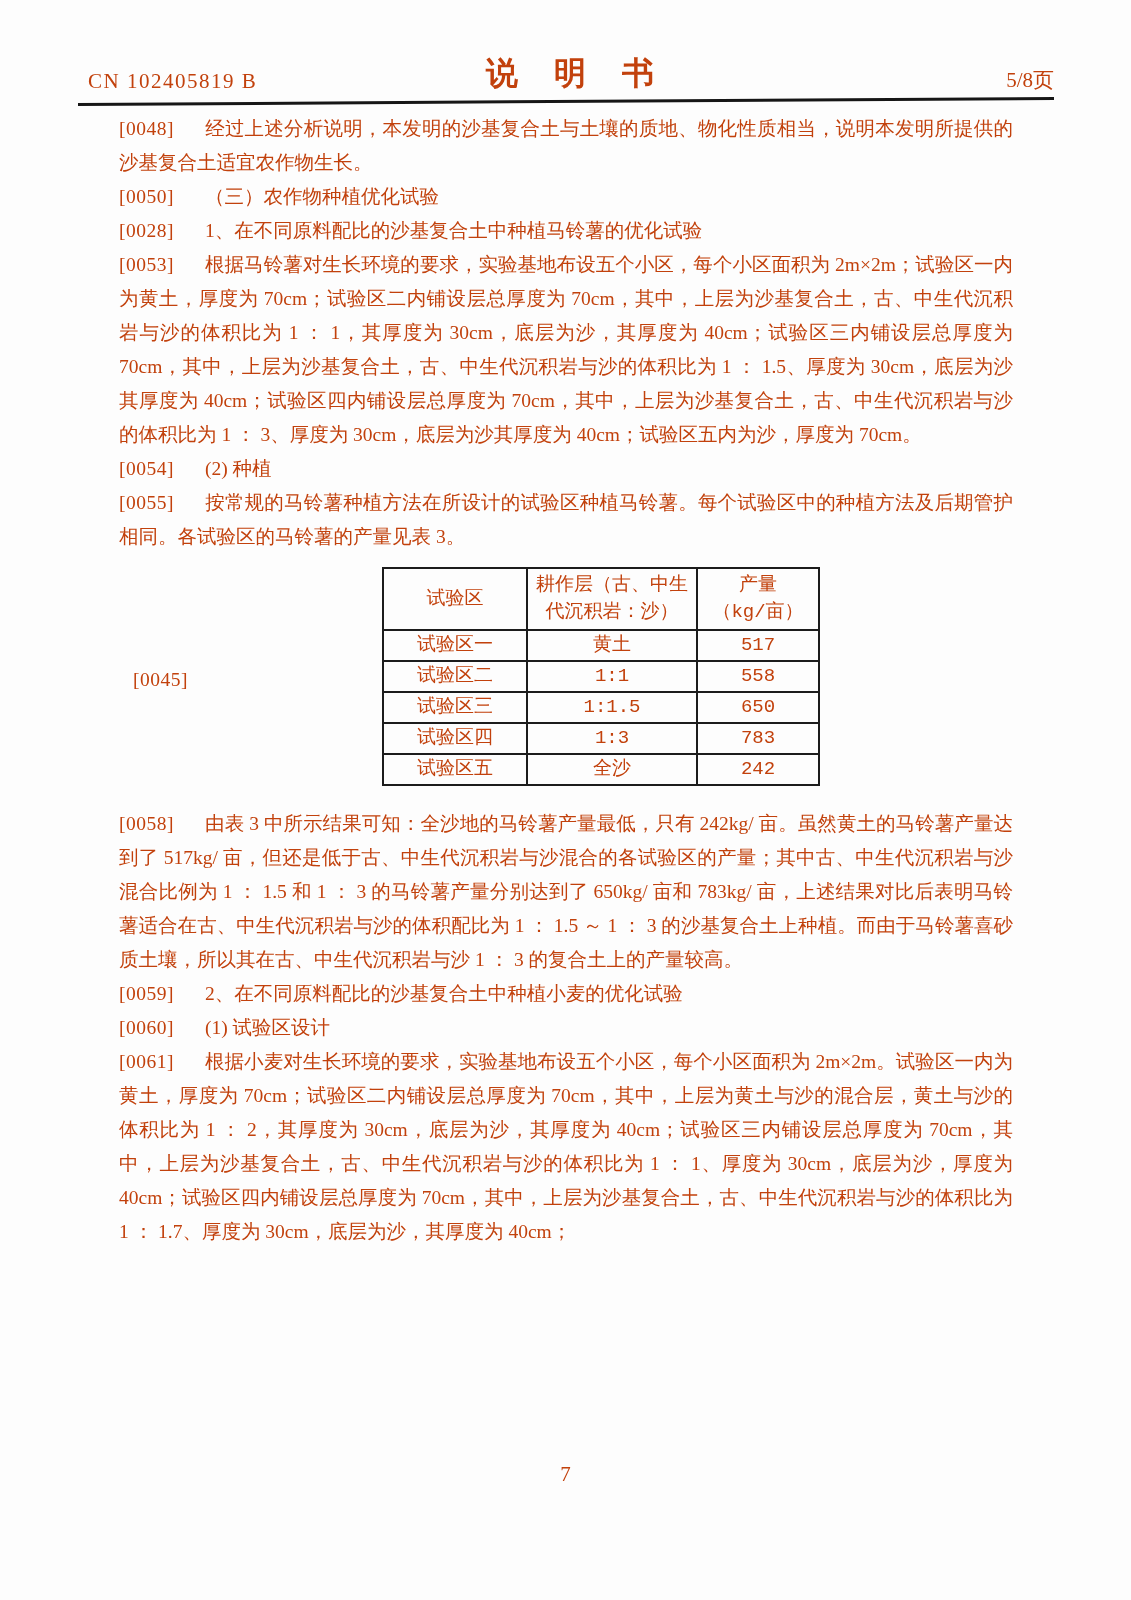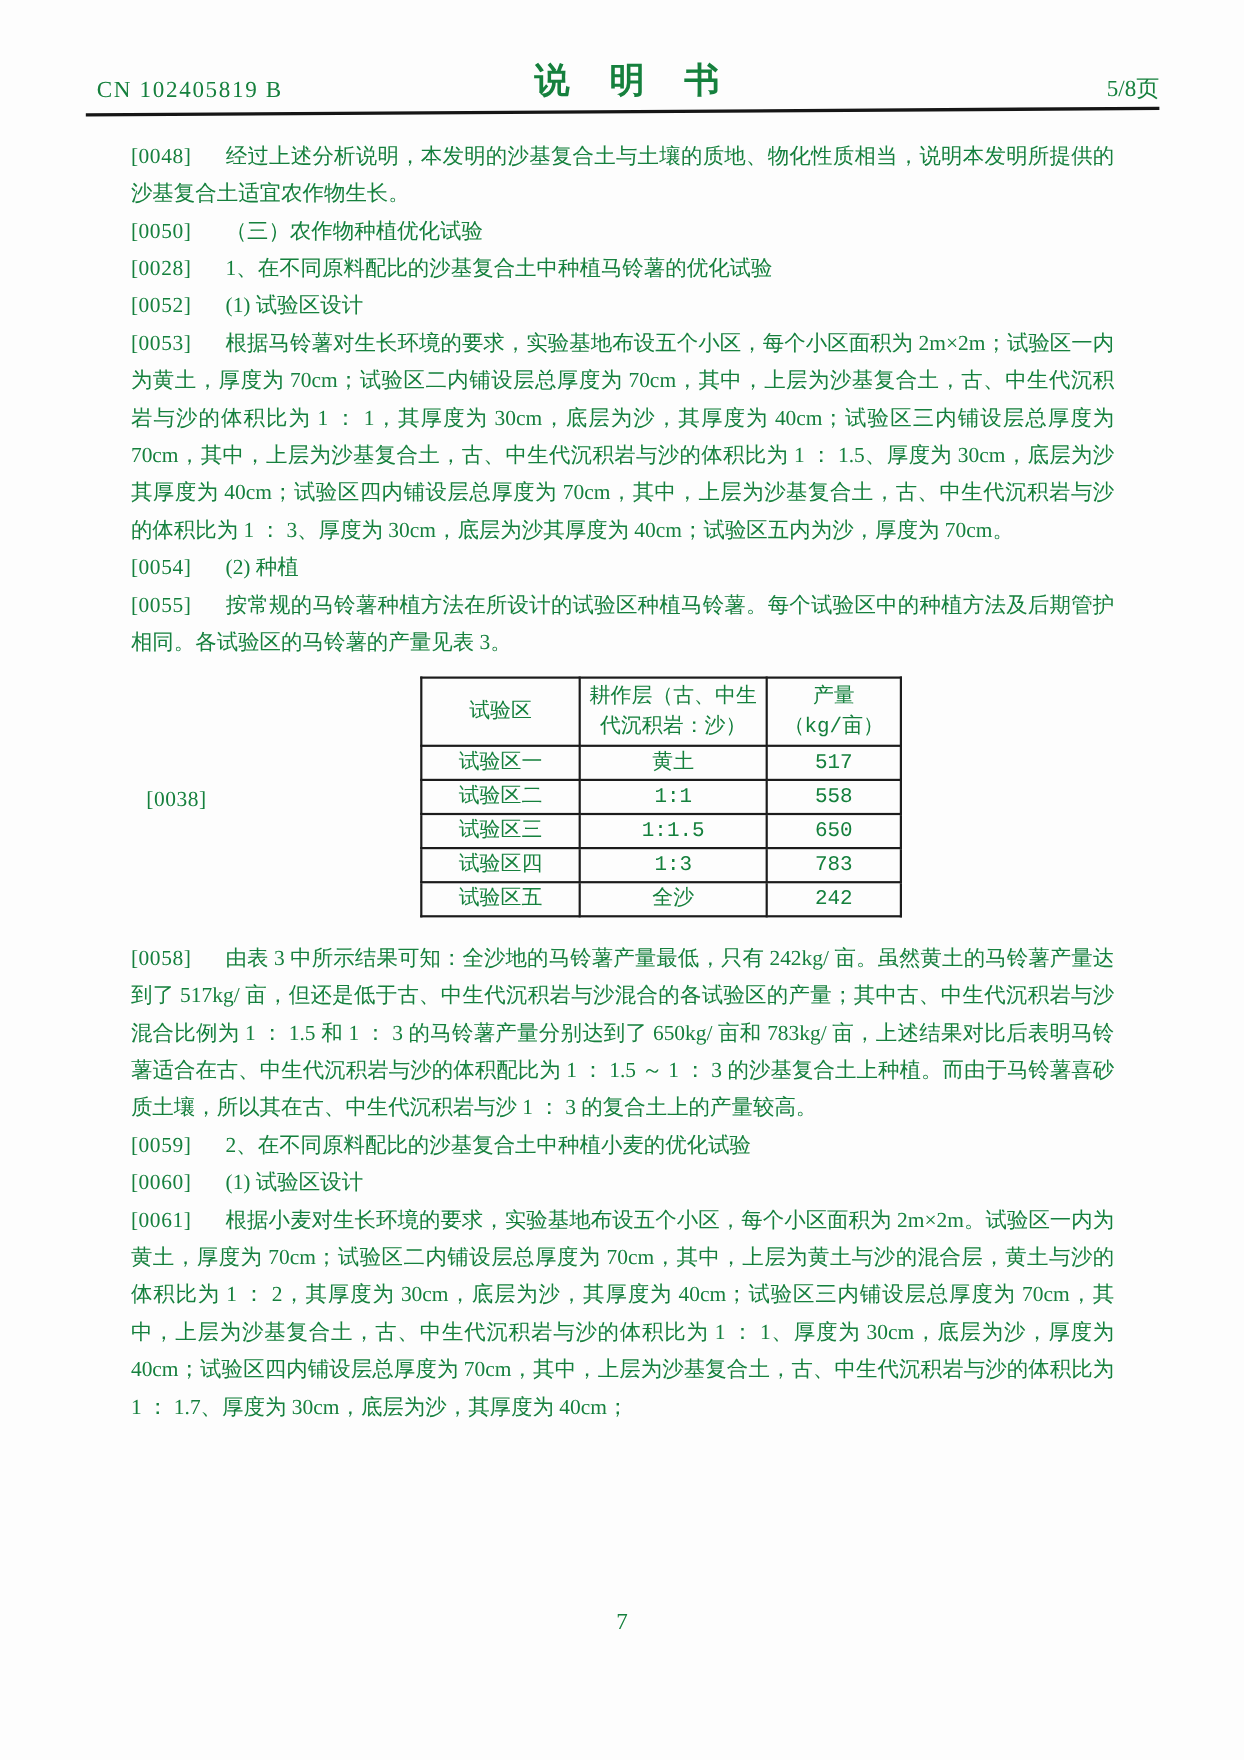--- a/index.html
+++ b/index.html
@@ -1,21 +1,21 @@
 <!DOCTYPE html>
 <html><head>
 <meta charset="utf-8">
 <style>
   html, body { margin: 0; padding: 0; background: #ffffff; }
   .page {
     position: relative;
     width: 1131px;
     height: 1600px;
     background: #fdfdfd;
-    color: #15803d;
+    color: #c2410c;
     font-family: "Liberation Serif", "DejaVu Serif", serif;
     overflow: hidden;
   }
 
   
   .hdr {
     position: absolute;
     top: 58px;
     left: 88px;
     width: 966px;
@@ -44,21 +44,20 @@
 
   
   .body-flow {
     position: absolute;
     top: 112px; left: 119px;
     width: 894px;
     font-size: 19.5px;
     line-height: 34px;
     text-align: justify;
     text-justify: inter-ideograph;
-    margin-top: 14px;
   }
   .para { margin: 0; }
   .pnum { display: inline-block; min-width: 86px; letter-spacing: 0.5px; }
 
   
   .table-block {
     position: relative;
     height: 218px;
     margin: 13px 0 22px 0;
   }
@@ -106,31 +105,30 @@
 
   <div class="body-flow">
 
     <p class="para"><span class="pnum">[0048]</span><span class="ptext">经过上述分析说明，本发明的沙基复合土与土壤的质地、物化性质相当，说明本发明所提供的沙基复合土适宜农作物生长。</span></p>
 
 
     <p class="para"><span class="pnum">[0050]</span><span class="ptext">（三）农作物种植优化试验</span></p>
 
     <p class="para"><span class="pnum">[0028]</span><span class="ptext">1、在不同原料配比的沙基复合土中种植马铃薯的优化试验</span></p>
 
-    <p class="para"><span class="pnum">[0052]</span><span class="ptext">(1) 试验区设计</span></p>
 
     <p class="para"><span class="pnum">[0053]</span><span class="ptext">根据马铃薯对生长环境的要求，实验基地布设五个小区，每个小区面积为 2m×2m；试验区一内为黄土，厚度为 70cm；试验区二内铺设层总厚度为 70cm，其中，上层为沙基复合土，古、中生代沉积岩与沙的体积比为 1 ： 1，其厚度为 30cm，底层为沙，其厚度为 40cm；试验区三内铺设层总厚度为 70cm，其中，上层为沙基复合土，古、中生代沉积岩与沙的体积比为 1 ： 1.5、厚度为 30cm，底层为沙其厚度为 40cm；试验区四内铺设层总厚度为 70cm，其中，上层为沙基复合土，古、中生代沉积岩与沙的体积比为 1 ： 3、厚度为 30cm，底层为沙其厚度为 40cm；试验区五内为沙，厚度为 70cm。</span></p>
 
     <p class="para"><span class="pnum">[0054]</span><span class="ptext">(2) 种植</span></p>
 
     <p class="para"><span class="pnum">[0055]</span><span class="ptext">按常规的马铃薯种植方法在所设计的试验区种植马铃薯。每个试验区中的种植方法及后期管护相同。各试验区的马铃薯的产量见表 3。</span></p>
 
 
     <div class="table-block">
-      <span class="pnum table-num">[0038]</span>
+      <span class="pnum table-num">[0045]</span>
       <table class="yield">
         <colgroup>
           <col class="col-zone">
             <col class="col-layer">
             <col class="col-yield">
         </colgroup>
         <thead>
           <tr>
             <th>
                 <div>试验区</div>

